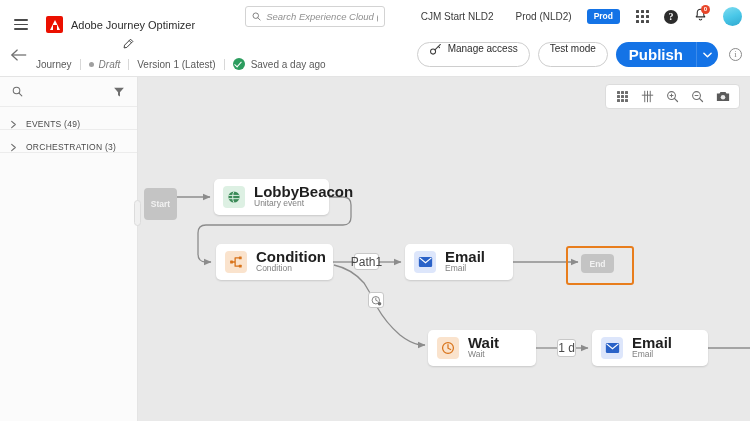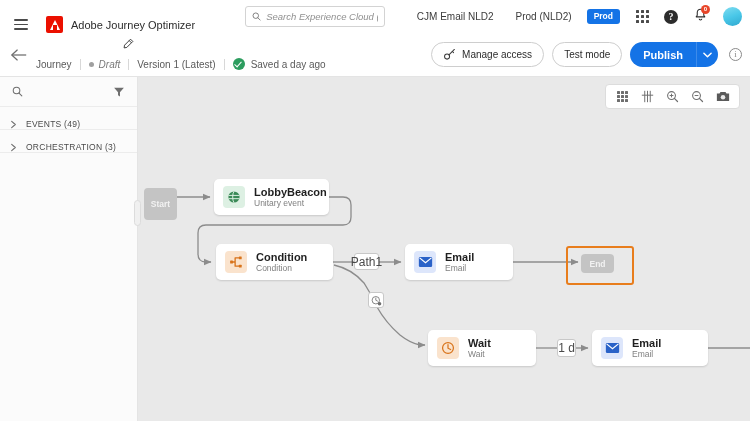--- a/index.html
+++ b/index.html
@@ -114,25 +114,25 @@
   .check-circle::after {
     content: ""; position: absolute; left: 3.4px; top: 2.4px;
     width: 3px; height: 6px; border: solid #fff; border-width: 0 1.6px 1.6px 0;
     transform: rotate(42deg);
   }
   .hdr-actions {
     position: absolute; right: 8px; top: 9px; display: flex; align-items: center; gap: 8px;
   }
   .btn-ghost {
     height: 25px; border: 1px solid #cecece; border-radius: 13px; background: #fff;
-    font-size: 10px; color: #2c2c2c; padding: 0 11px; display: flex; align-items: center;
+    font-size: 10px; color: #2c2c2c; padding: 0 11px; display: flex; 
     gap: 6px; cursor: pointer; white-space: nowrap;
   }
   .btn-publish {
-    height: 25px; background: #1473e6; color: #fff; font-size: 11px; font-weight: bold;
+    height: 25px; background: #1473e6; color: #fff; font-size: 15px; font-weight: bold;
     border: none; border-radius: 13px 0 0 13px; padding: 0 13px; display: flex;
     align-items: center; cursor: pointer;
   }
   .btn-publish-caret {
     height: 25px; width: 22px; background: #1473e6; color: #fff;
     border: none; border-left: 1px solid #3d8bea; border-radius: 0 13px 13px 0;
     display: flex; align-items: center; justify-content: center; cursor: pointer;
   }
   .publish-group { display: flex; }
   .info-icon {
@@ -195,21 +195,21 @@
     box-shadow: 0 1px 2px rgba(0,0,0,0.14); display: flex; align-items: center;
     padding-left: 9px; cursor: pointer; z-index: 5;
   }
   .node-ic {
     width: 22px; height: 22px; border-radius: 4px; flex: none;
     display: flex; align-items: center; justify-content: center; margin-right: 9px;
   }
   .node-ic.green { background: #ddf0e3; }
   .node-ic.orange { background: #fae3cd; }
   .node-ic.blue { background: #dde6fb; }
-  .node-txt .t1 { font-size: 11px; font-weight: bold; color: #1f1f1f; line-height: 12px; }
+  .node-txt .t1 { font-size: 15px; font-weight: bold; color: #1f1f1f; line-height: 12px; }
   .node-txt .t2 { font-size: 8.5px; color: #808080; line-height: 11px; }
 
   .endcap {
     position: absolute; background: #c4c4c4; border-radius: 4px;
     color: #f2f2f2; font-size: 8.5px; font-weight: bold;
     display: flex; align-items: center; justify-content: center; z-index: 5;
     cursor: pointer;
   }
   .selection-box {
     position: absolute; border: 2.5px solid #e87d1c; border-radius: 3px; z-index: 4;
@@ -241,21 +241,21 @@
 
     <div class="search-wrap">
       <svg width="11" height="11" viewBox="0 0 16 16">
         <circle cx="6.6" cy="6.6" r="4.8" fill="none" stroke="#6e6e6e" stroke-width="1.5"></circle>
         <line x1="10.2" y1="10.2" x2="14.3" y2="14.3" stroke="#6e6e6e" stroke-width="1.5" stroke-linecap="round"></line>
       </svg>
       <span class="ph">Search Experience Cloud (⌘+/)</span>
     </div>
 
     <div class="topright">
-      <span class="org-name">CJM Email NLD2</span>
+      <span class="org-name">CJM Start NLD2</span>
       <span class="sandbox-name">Prod (NLD2)</span>
       <span class="prod-badge">Prod</span>
       <div class="grid-icon">
         <i></i>
           <i></i>
           <i></i>
           <i></i>
           <i></i>
           <i></i>
           <i></i>

